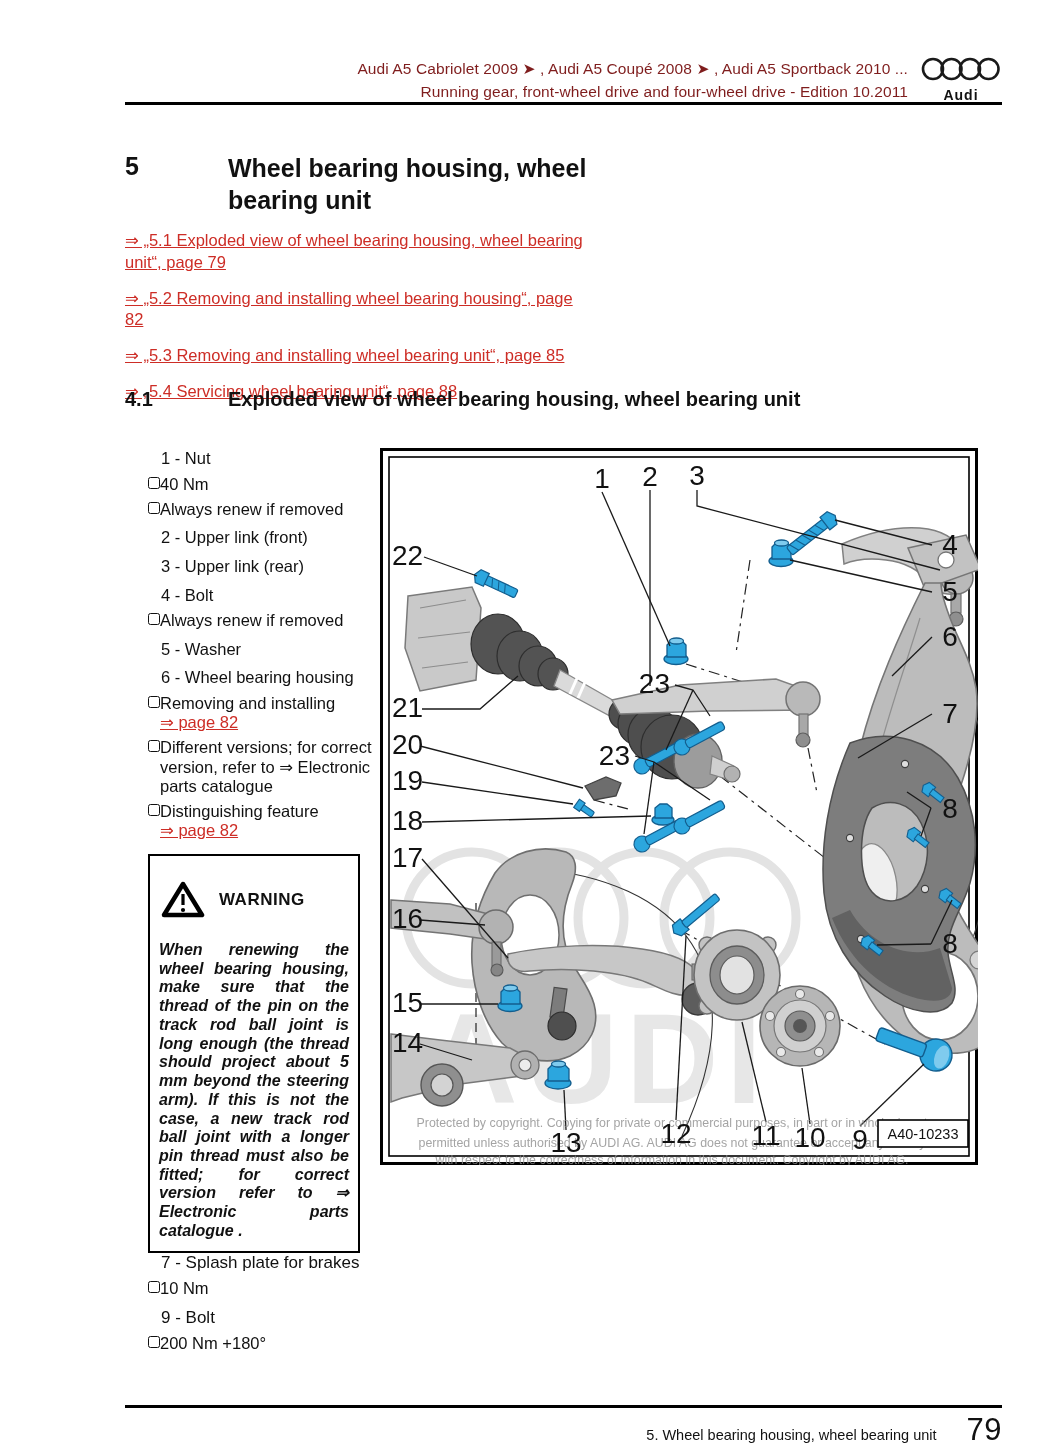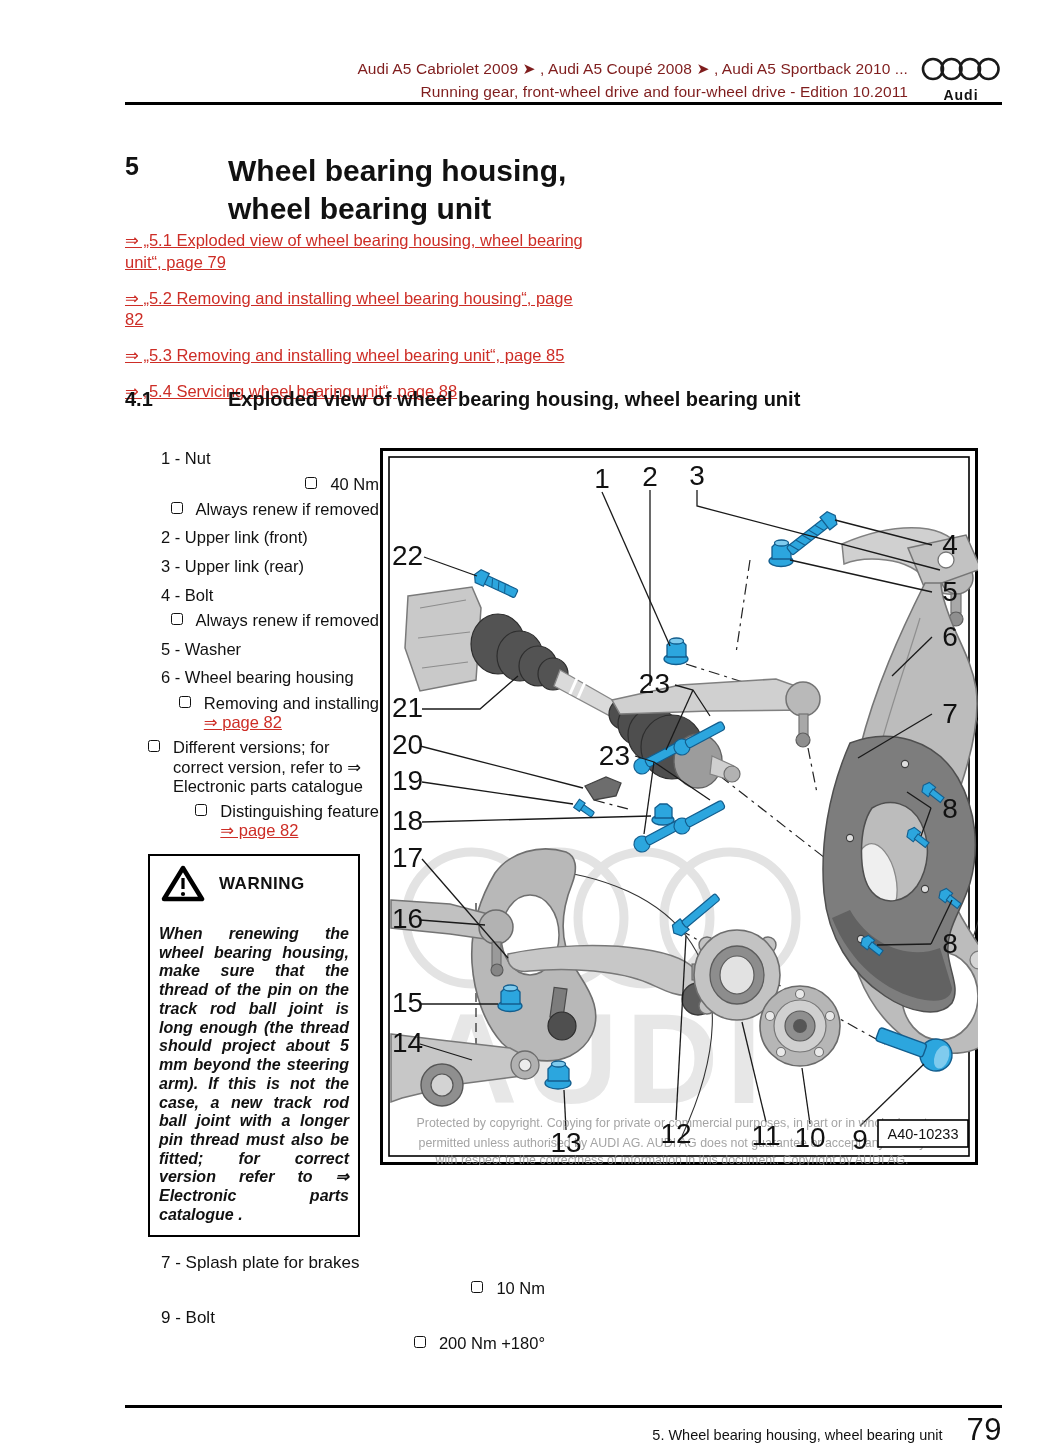--- a/index.html
+++ b/index.html
@@ -12,53 +12,53 @@
   .hdr-line { position:absolute; left:125px; width:783px; text-align:right; font-size:15.5px; color:#7f1d1d; letter-spacing:.1px; }
   #hdr1 { top:60px; }
   #hdr2 { top:83px; }
   .hdr-rule { position:absolute; top:102px; left:125px; width:877px; height:3px; background:#000; }
   .audi-logo { position:absolute; top:55px; left:920px; width:82px; text-align:center; }
   .audi-logo .word { font-size:14px; font-weight:bold; letter-spacing:1px; margin-top:-2px; }
 
   
   .h-main { position:absolute; top:152px; left:125px; display:flex; }
   .h-main .num { width:103px; font-size:25px; font-weight:bold; }
-  .h-main .ttl { width:428px; font-size:30px; font-weight:bold; line-height:1.28; }
+  .h-main .ttl { width:428px; font-size:25px; font-weight:bold; line-height:1.28; }
   .h-sub { position:absolute; top:388px; left:125px; display:flex; }
   .h-sub .num { width:103px; font-size:20px; font-weight:bold; }
   .h-sub .ttl { width:760px; font-size:20px; font-weight:bold; }
 
   
   #toc { position:absolute; top:230px; left:125px; width:462px; }
   .toc-link { display:block; color:#cd2d26; text-decoration:underline; font-size:16.5px; line-height:1.32; margin-bottom:14px; cursor:pointer; }
 
   
   #leftcol { position:absolute; top:440px; left:125px; width:254px; }
   .part-label { font-size:16.5px; font-weight:normal; line-height:1.2; margin-top:9px;margin-left:36px; }
-  .sub { display:flex; gap:13px; margin:6px 0 0 23px; font-size:16.5px; line-height:1.16;justify-content:flex-end; }
+  .sub { display:flex; margin:6px 0 0 23px; font-size:16.5px; line-height:1.16; }
   .cb { flex:0 0 auto; width:12px; height:12px; border:1.7px solid #111; border-radius:2.5px; margin-top:2px; }
   .sub .txt { display:block; }
   .redlink { color:#cd2d26; text-decoration:underline; display:inline-block; cursor:pointer; }
 
   
-  .warnbox { width:212px; border:2.5px solid #000; margin:14px 0 0 23px; padding:7px 9px 10px 9px; background:#fff; }
+  .warnbox { width:212px; border:2.5px solid #000; margin:14px 0 0 23px; padding:23px 9px 10px 9px; background:#fff; }
   .warnhead { display:flex; align-items:center; gap:14px; padding:2px 0 4px 2px; }
   .warnhead .wt { font-size:17px; font-weight:bold; letter-spacing:.5px; }
   .warntext { font-size:16px; font-weight:bold; font-style:italic; text-align:justify; line-height:1.17; margin-top:18px; }
 
   
   #bottomparts { position:absolute; top:1244px; left:125px; width:420px; }
   #bottomparts .part-label { font-size:17px; }
 
   
   #figure { position:absolute; top:448px; left:380px; width:598px; height:717px; background:#fff; }
 
   
   .ftr-rule { position:absolute; top:1405px; left:125px; width:877px; height:3px; background:#000; }
-  .ftr-row { position:absolute; top:1412px; left:125px; width:877px; display:flex; justify-content:flex-end; align-items:baseline; gap:24px; }
+  .ftr-row { position:absolute; top:1412px; left:125px; width:877px; display:flex; justify-content:flex-end; align-items:baseline; gap:30px; }
   .ftr-label { font-size:14.5px; }
   .ftr-page { font-size:31px; letter-spacing:.5px; }
 </style>
 </head>
 <body>
 
 <div class="hdr-line" id="hdr1">Audi A5 Cabriolet 2009 ➤ , Audi A5 Coupé 2008 ➤ , Audi A5 Sportback 2010 ...</div>
 <div class="hdr-line" id="hdr2">Running gear, front-wheel drive and four-wheel drive - Edition 10.2011</div>
 <div class="audi-logo">
   <svg width="82" height="30" viewBox="0 0 82 30">

